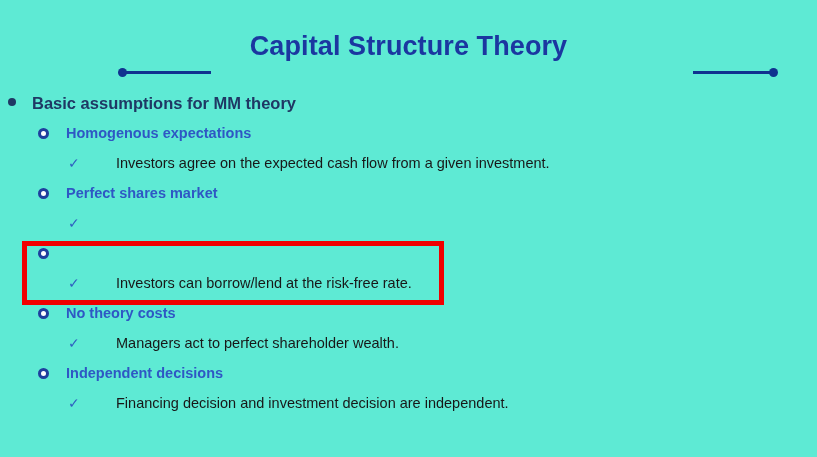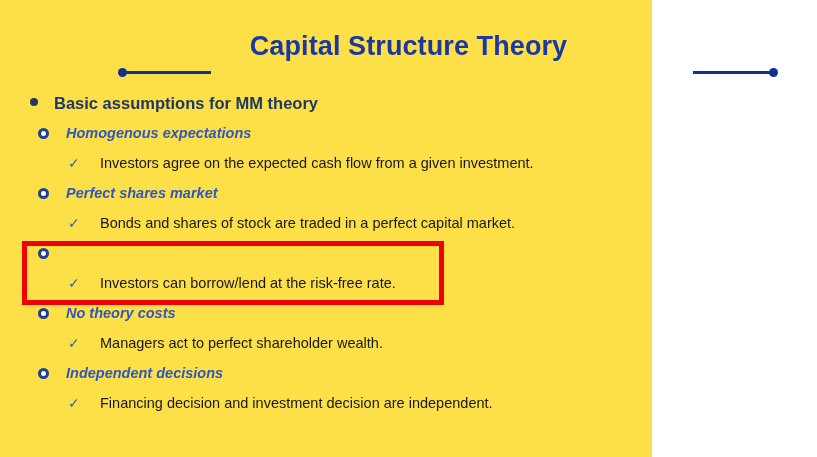--- a/index.html
+++ b/index.html
@@ -11,23 +11,23 @@
     height: 457px;
     background: #ffffff;
     font-family: "Liberation Sans", sans-serif;
     overflow: hidden;
     position: relative;
     -webkit-font-smoothing: antialiased;
   }
 
   .slide {
     position: relative;
-    width: 652px;
+    width: 817px;
     height: 457px;
-    background: #fde047;
+    background: #5eead4;
   }
 
   
   .title-row {
     position: absolute;
     left: 0;
     top: 24px;
     width: 817px;
     height: 48px;
   }
@@ -80,21 +80,21 @@
   }
 
   .row {
     position: relative;
     display: flex;
     align-items: baseline;
   }
 
   
   .lvl1 {
-    padding-left: 30px;
+    padding-left: 8px;
     height: 30px;
   }
   .lvl1 .marker {
     width: 24px;
     flex: 0 0 24px;
     color: #1f3864;
     font-size: 13px;
     line-height: 30px;
   }
   .lvl1 .marker .disc {
@@ -111,21 +111,20 @@
     font-weight: bold;
     color: #1f3864;
     line-height: 30px;
     white-space: nowrap;
   }
 
   
   .lvl2 {
     padding-left: 38px;
     height: 30px;
-    font-style: italic;
   }
   .lvl2 .marker {
     width: 28px;
     flex: 0 0 28px;
     line-height: 30px;
   }
   .lvl2 .marker .ring {
     display: inline-block;
     width: 11px;
     height: 11px;
@@ -155,20 +154,21 @@
     color: #2f5fc0;
     font-size: 14px;
     line-height: 30px;
   }
   .lvl3 .text {
     font-size: 14.5px;
     font-weight: normal;
     color: #181818;
     line-height: 30px;
     white-space: nowrap;
+    margin-left: 16px;
   }
 
   
   .highlight-box {
     position: absolute;
     left: 22px;
     top: 241px;
     width: 422px;
     height: 64px;
     border: 5px solid #f10000;
@@ -213,21 +213,20 @@
       <span class="text">Investors agree on the expected cash flow from a given investment.</span>
     </div>
 
     <div class="row lvl2">
       <span class="marker"><span class="ring"></span></span>
       <span class="text">Perfect shares market</span>
     </div>
 
     <div class="row lvl3">
       <span class="marker">✓</span>
-      <span class="text">Bonds and shares of stock are traded in a perfect capital market.</span>
     </div>
 
     <div class="row lvl2">
       <span class="marker"><span class="ring"></span></span>
     </div>
 
     <div class="row lvl3">
       <span class="marker">✓</span>
       <span class="text">Investors can borrow/lend at the risk-free rate.</span>
     </div>

